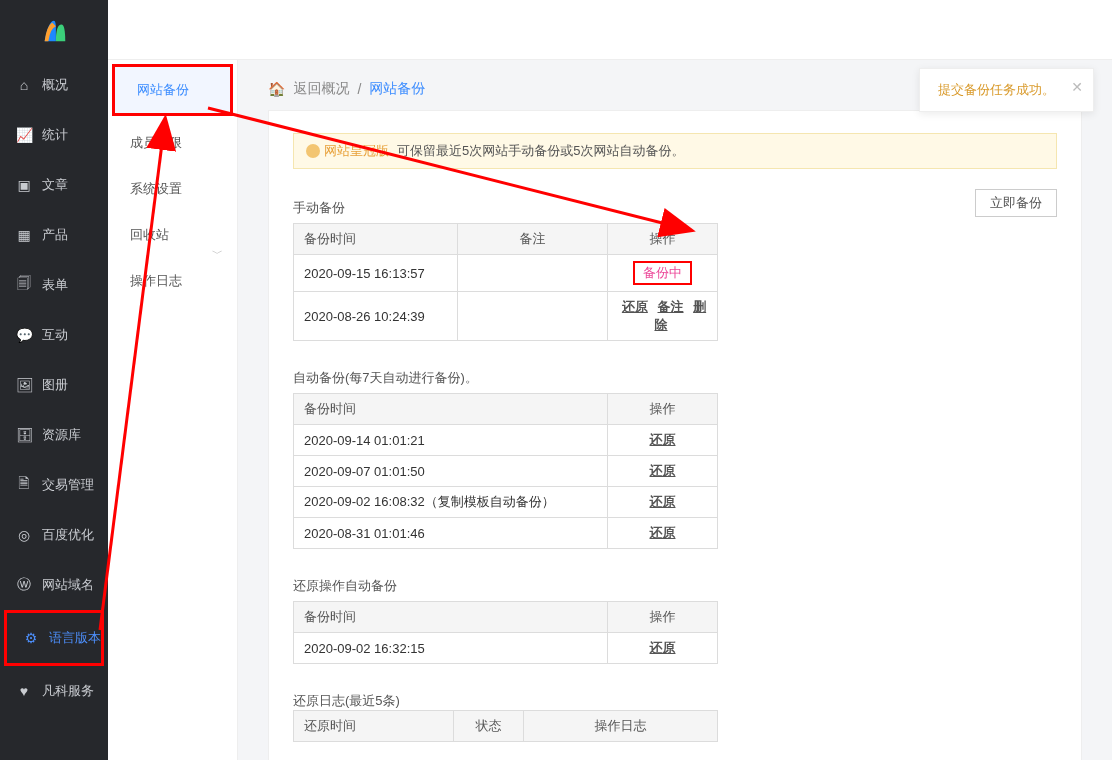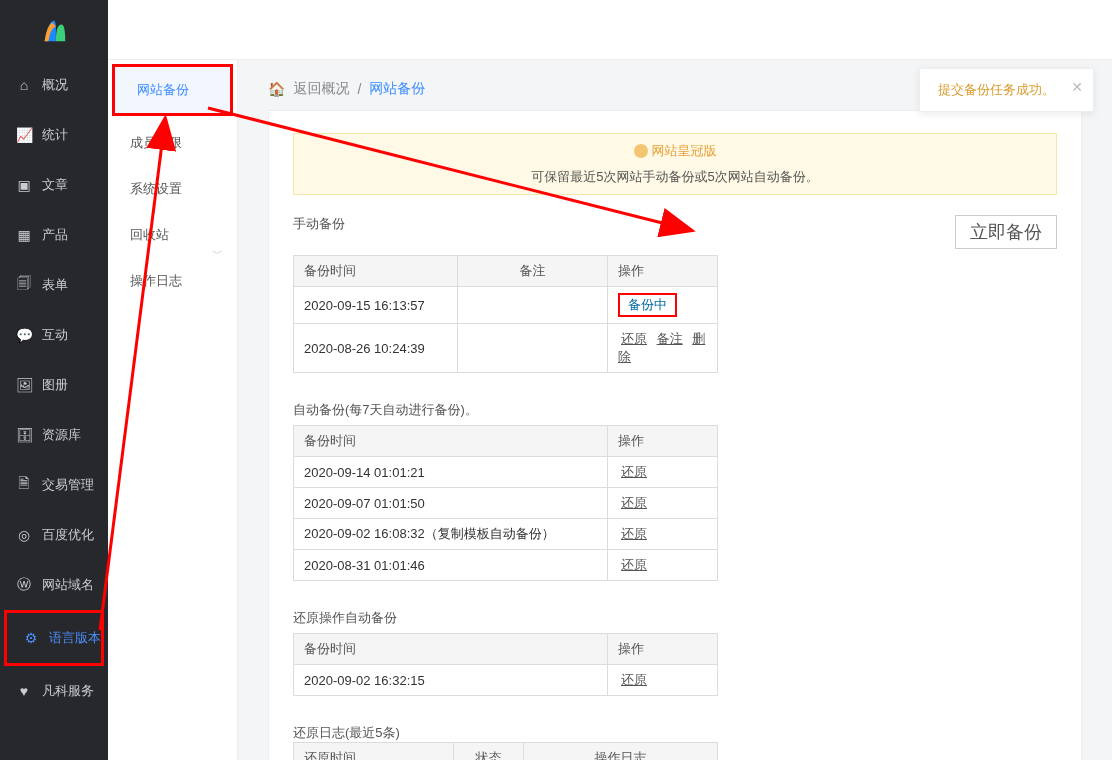--- a/index.html
+++ b/index.html
@@ -25,37 +25,37 @@
   
   .topbar { position: absolute; top: 0; left: 108px; right: 0; height: 60px; background: #fff; border-bottom: 1px solid #eee; }
 
   
   .main { position: absolute; top: 60px; left: 238px; right: 0; bottom: 0; background: #f4f5f7; overflow: auto; }
   .breadcrumb { padding: 20px 30px 12px; color: #888; font-size: 14px; display: flex; align-items: center; gap: 8px; }
   .breadcrumb .home-ico { color: #888; }
   .breadcrumb .cur  { color: #3b8cff; }
   .panel { background: #fff; margin: 0 30px 30px; padding: 22px 24px; border: 1px solid #eee; }
 
-  .tipbar { background: #fff9e6; border: 1px solid #f5e6b0; padding: 8px 12px; color: #555; margin-bottom: 20px; display:flex; align-items:center; gap:8px;flex-direction:column; }
+  .tipbar { background: #fff9e6; border: 1px solid #f5e6b0; padding: 8px 12px; color: #555; margin-bottom: 20px; display:flex; align-items:center; gap:8px; }
   .tipbar .badge { color: #e8a13a; display:inline-flex; align-items:center; gap:4px; }
   .tipbar .badge .circ { width:14px; height:14px; border-radius:50%; background:#f3c571; display:inline-block; }
 
   .section { margin-bottom: 28px; }
-  .section-head { display:flex; align-items:flex-start; justify-content:space-between; margin-bottom:6px; }
+  .section-head { display:flex; align-items:flex-end; justify-content:space-between; margin-bottom:6px; }
   .section-title { color:#555; font-size:13px; }
-  .backup-btn { border:1px solid #ccc; background:#fff; padding:4px 14px; color:#555; cursor:pointer; font-size:18px; }
+  .backup-btn { border:1px solid #ccc; background:#fff; padding:4px 14px; color:#555; cursor:pointer; font-size:13px; }
 
   table.grid { width: 425px; border-collapse: collapse; }
   table.grid th, table.grid td { border:1px solid #dcdcdc; padding:6px 10px; font-size:13px; text-align:left; }
   table.grid th { background:#f5f5f5; color:#555; font-weight:normal; }
-  table.grid th.op, table.grid td.op { width:110px; }
+  table.grid th.op, table.grid td.op { text-align:center; width:110px; }
   table.grid th.note { text-align:center; width:150px; }
   table.grid th.state { text-align:center; width:70px; }
-  .lnk { color:#555; text-decoration:underline; cursor:pointer; margin:0 3px; }
-  .status-chip { display:inline-block; border:2px solid #ff0000; padding:1px 8px; color:#0369a1; }
+  .lnk { color:#555; text-decoration:underline; cursor:pointer; margin:0 3px;font-weight:bold; }
+  .status-chip { display:inline-block; border:2px solid #ff0000; padding:1px 8px; color:#ec4899; }
 
   
   .toast { position:absolute; top:68px; right:18px; background:#fff; border:1px solid #eee; box-shadow:0 2px 8px rgba(0,0,0,.08); padding:12px 38px 12px 18px; color:#d99a2b; font-size:13px; }
   .toast .close { position:absolute; right:10px; top:10px; color:#bbb; cursor:pointer; font-size:14px; }
 
   
   .anno { position:absolute; top:0; left:0; width:1112px; height:760px; pointer-events:none; }
 </style>
 </head>
 <body>

